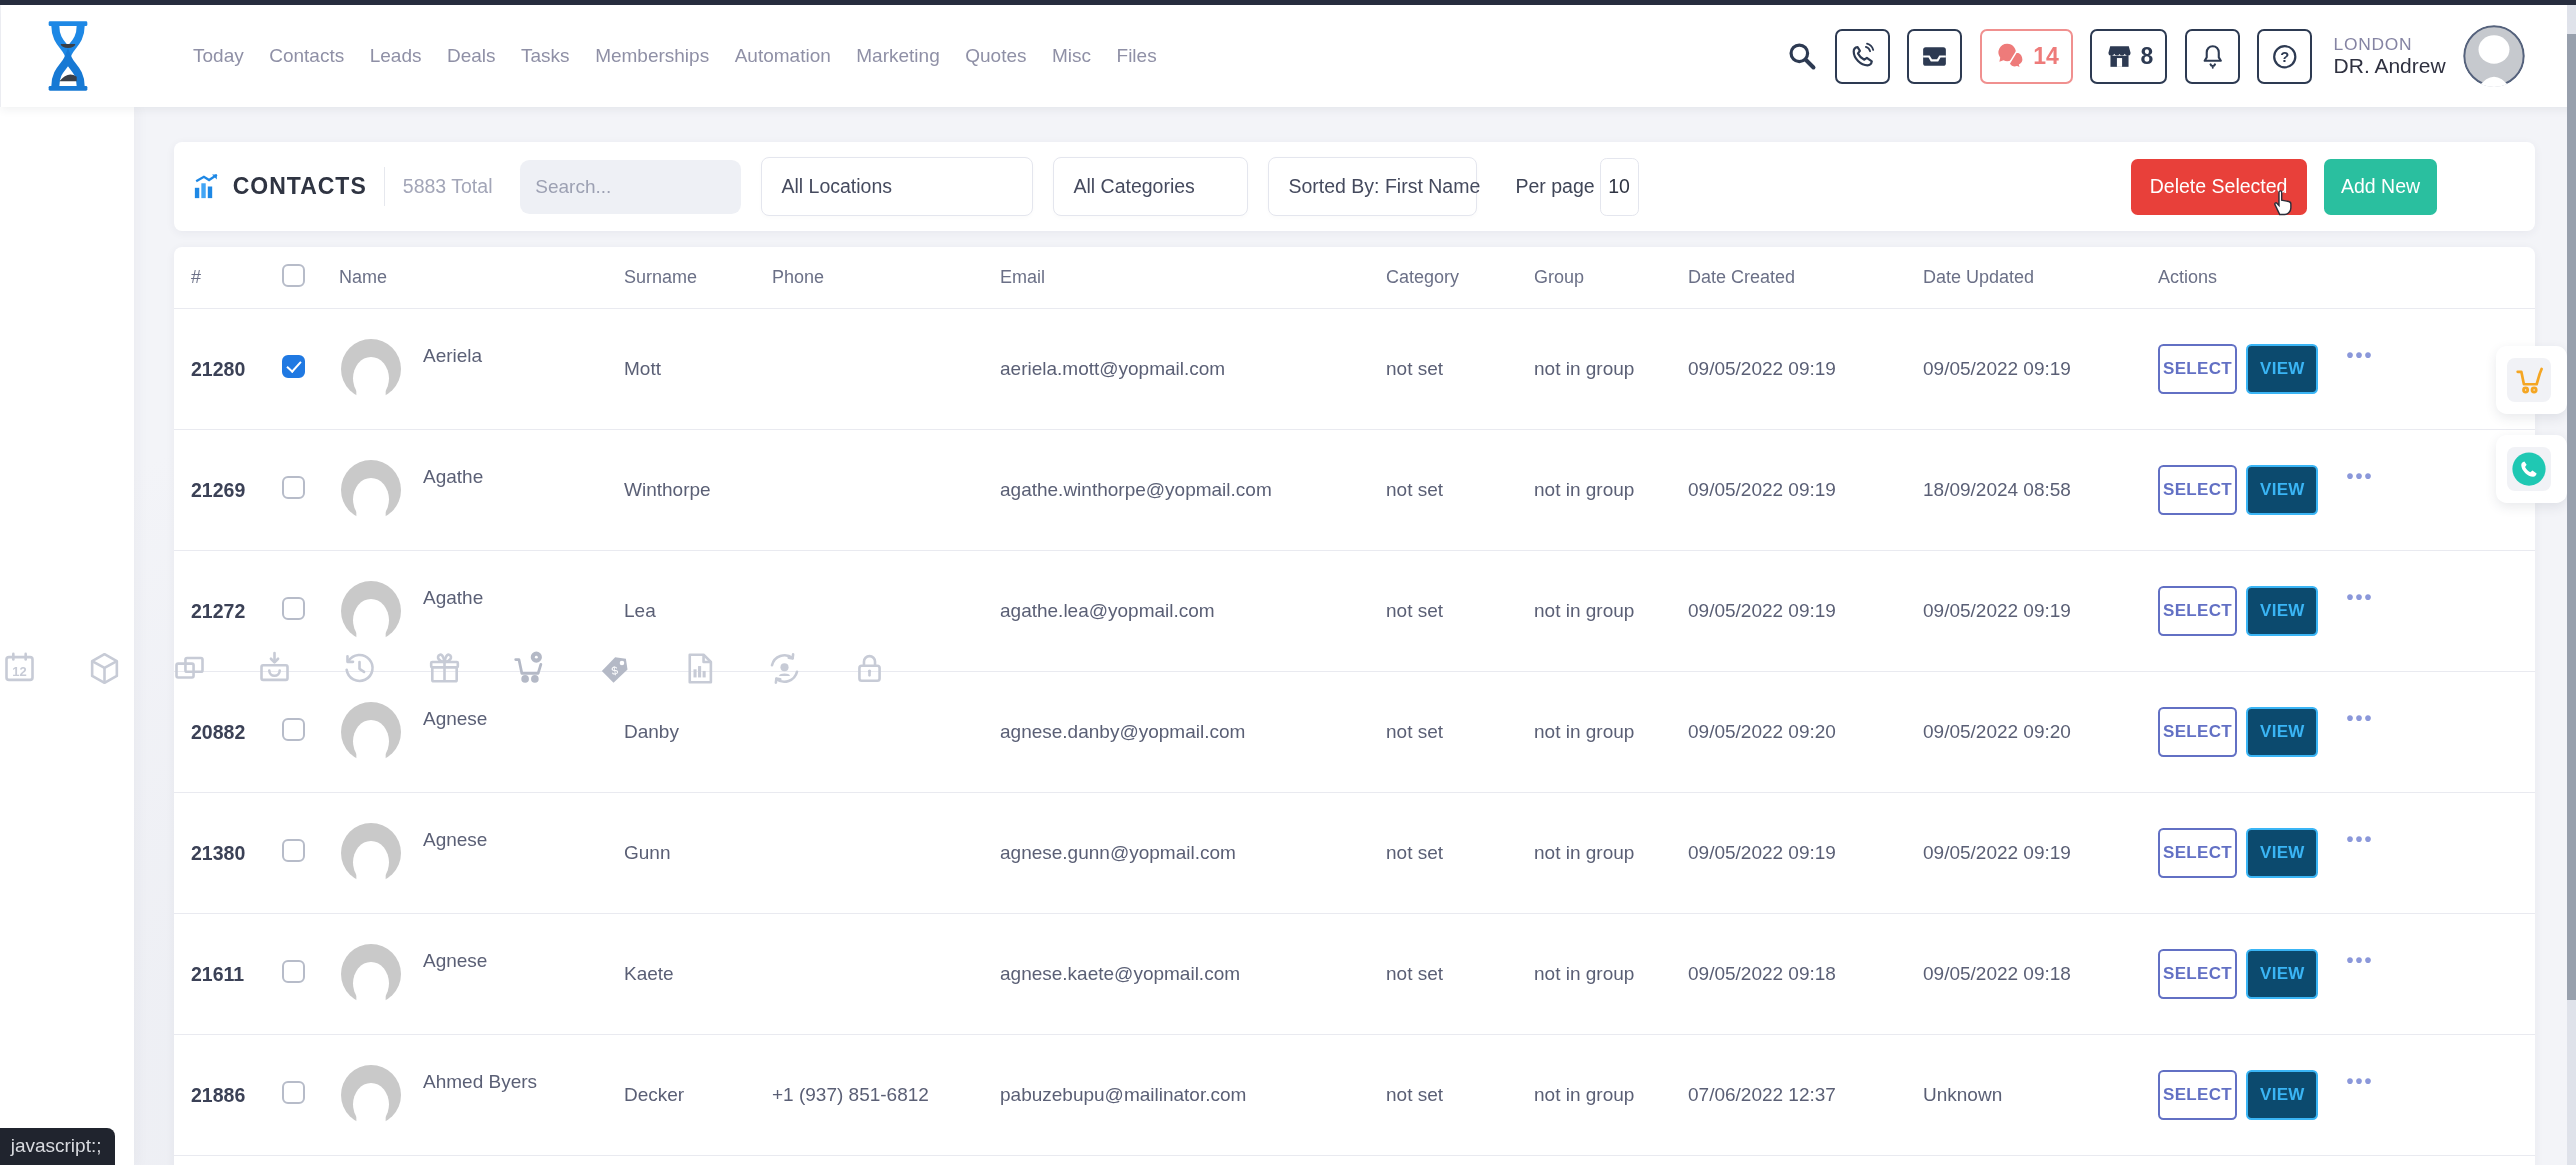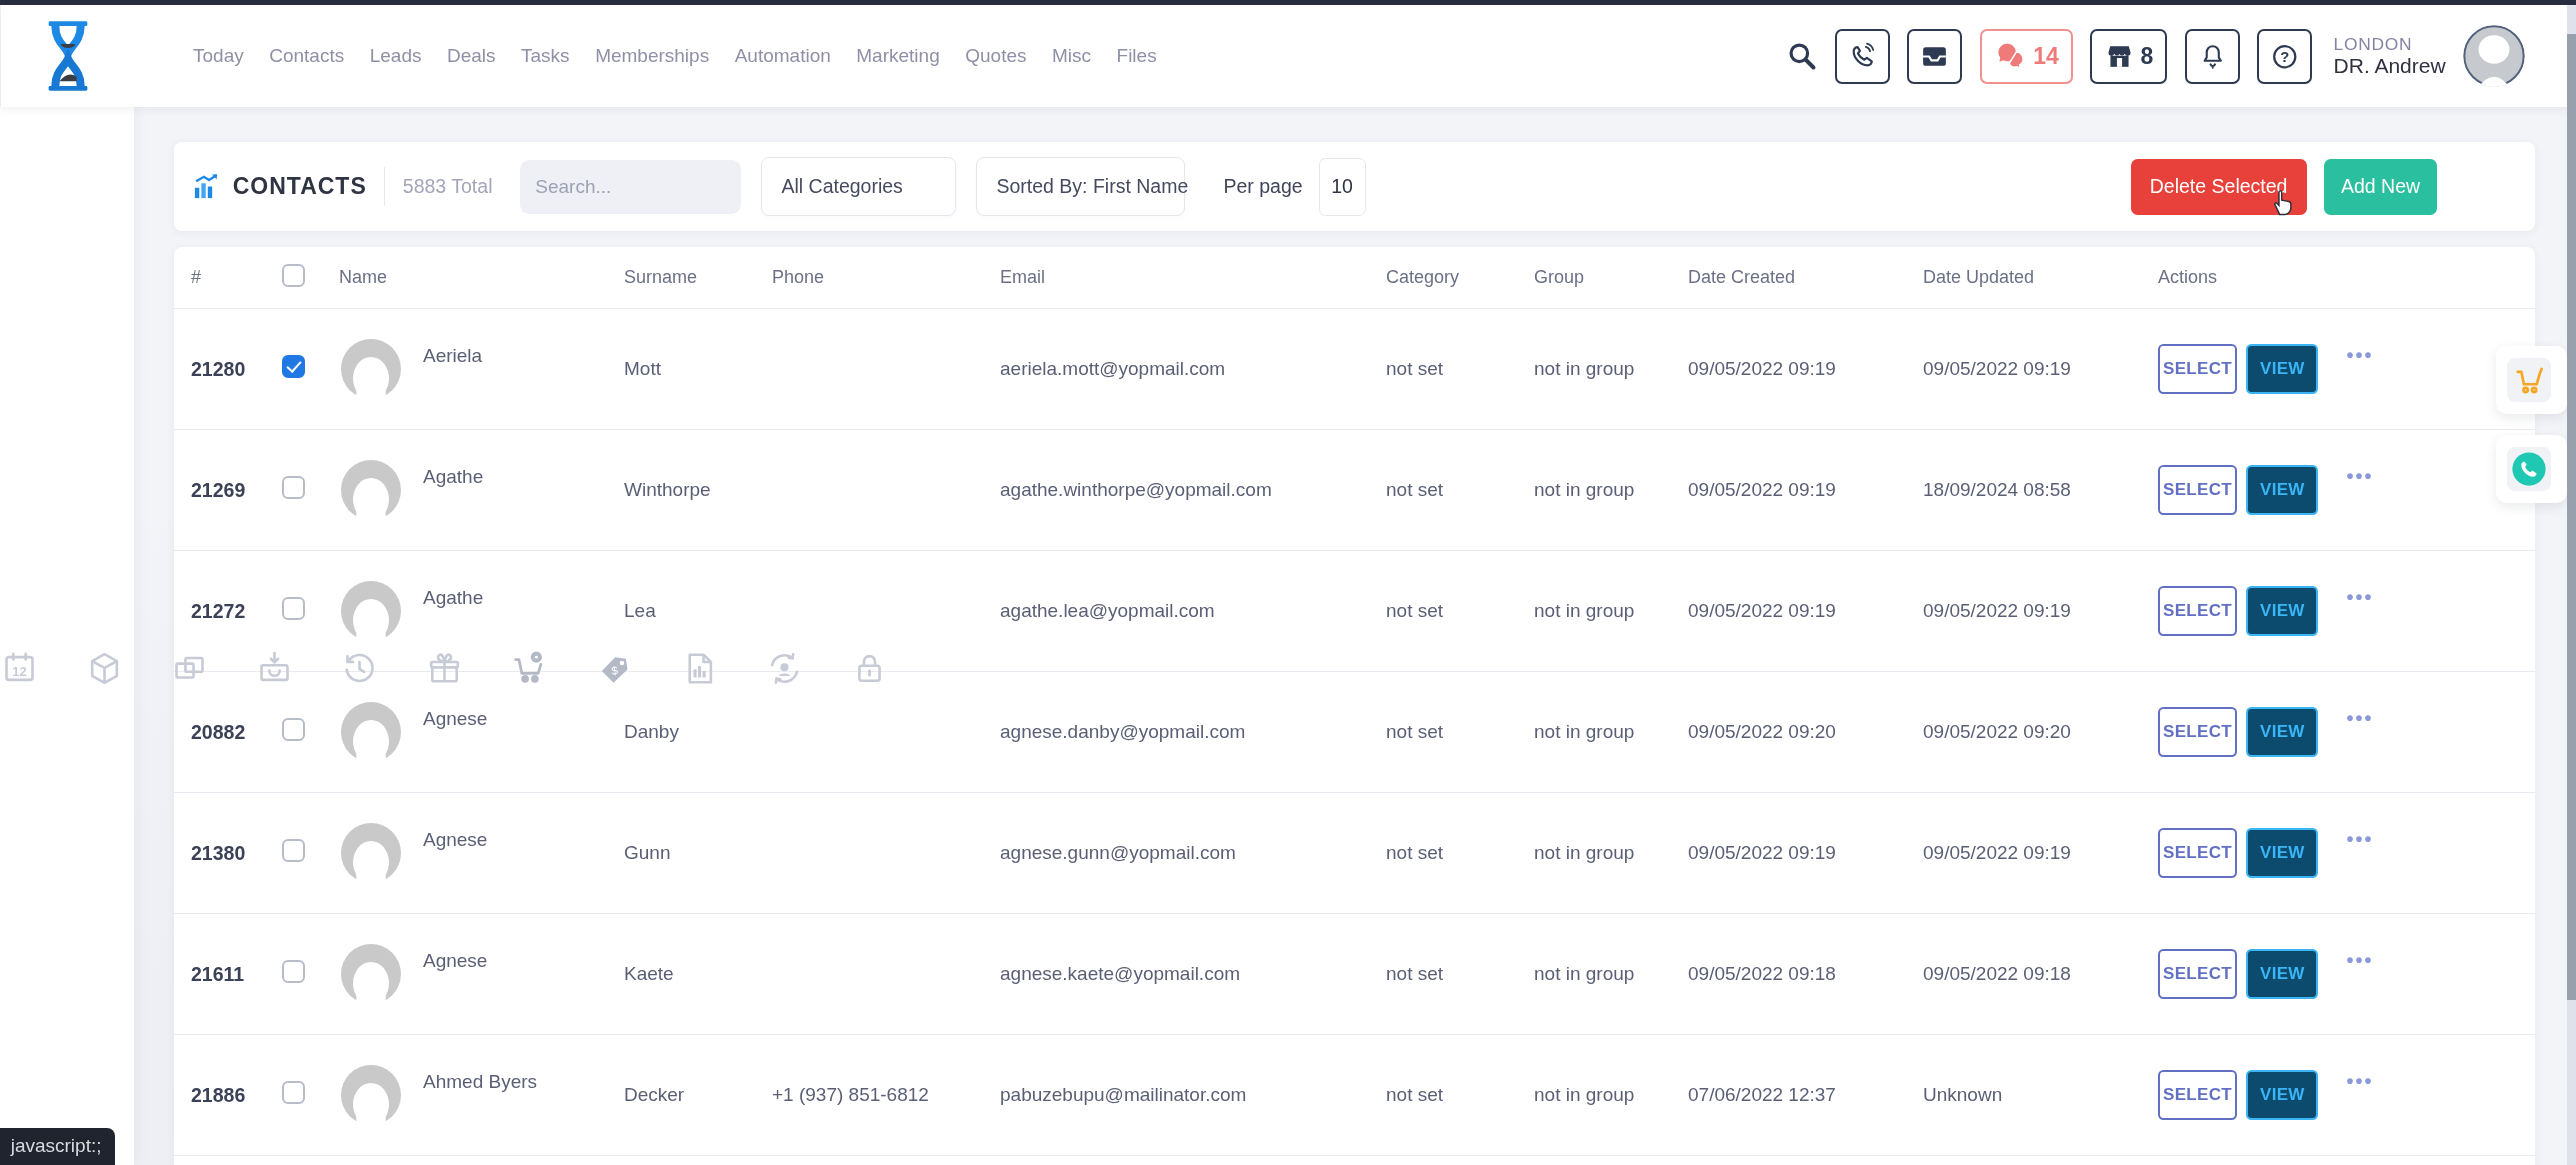--- a/index.html
+++ b/index.html
@@ -33,21 +33,21 @@
   .toolbar-card { position:absolute; left:40px; top:35px; width:2361px; height:89px; background:#fff; border-radius:8px; box-shadow:0 2px 9.4px rgba(45,50,80,.06); display:flex; align-items:center; padding:0 17px; }
   .tb-title { font-size:23px; font-weight:700; letter-spacing:1px; color:#2f3442; margin-left:10.7px; }
   .tb-divider { width:1.3px; height:39px; background:#e6e8ee; margin:0 17.4px; }
   .tb-total { font-size:19.5px; color:#a3a6b8; }
   .search-box { width:221px; height:54px; background:#eef0f5; border-radius:9.4px; display:flex; align-items:center; padding:0 14.8px; margin-left:28px; }
   .search-box input { flex:1; border:none; background:transparent; outline:none; font-size:19px; color:#454a5e; font-family:"Liberation Sans", sans-serif; }
   .search-box input::placeholder { color:#9da1b3; }
   .filter { height:59px; border:1.3px solid #e4e6ee; border-radius:8px; background:#fff; display:flex; align-items:center; padding:0 19px; color:#454a5e; font-size:19.5px; margin-left:20px; box-shadow:0 1.3px 4px rgba(0,0,0,.02); cursor:pointer; white-space:nowrap; }
   .f-loc { width:272px; } .f-cat { width:195px; } .f-sort { width:209px; }
   .perpage-label { font-size:19.5px; color:#3f4557; margin-left:38px; }
-  .perpage-box { width:47px; height:58px; border:1.3px solid #e4e6ee; border-radius:6.7px; display:flex; align-items:center; justify-content:center; font-size:19.5px; color:#2f3442; margin-left:16px; cursor:text; }
+  .perpage-box { width:39px; height:58px; border:1.3px solid #e4e6ee; border-radius:6.7px; display:flex; align-items:center; justify-content:center; font-size:19.5px; color:#2f3442; margin-left:5px; cursor:text; }
   .btn-delete { margin-left:auto; width:176px; height:56px; background:#e8403a; color:#fff; border:none; border-radius:6.7px; font-size:19.5px; font-family:"Liberation Sans", sans-serif; cursor:pointer; position:relative; }
   .btn-add { width:113px; height:56px; background:#2abf9f; color:#fff; border:none; border-radius:6.7px; font-size:19.5px; font-family:"Liberation Sans", sans-serif; margin-left:17.4px; margin-right:81px; cursor:pointer; }
   .cursor-hand { position:absolute; left:2094px; top:44px; width:31px; height:31px; z-index:5; pointer-events:none; }
 
   
   .table-card { position:absolute; left:40px; top:140px; width:2361px; height:973px; background:#fff; border-radius:8px 8px 0 0; box-shadow:0 2px 9.4px rgba(45,50,80,.06); }
   .trow { display:grid; grid-template-columns:91px 57px 285px 148px 228px 386px 148px 154px 235px 235px 1fr; align-items:center; padding:0 17px; height:121px; border-bottom:1.3px solid #e9eaf0; }
   .trow.thead { height:62px; }
   .hcell { font-size:18px; color:#6b7087; }
   .cell { font-size:19px; color:#5a5f75; overflow:hidden; white-space:nowrap; }
@@ -289,20 +289,21 @@
     <span class="tb-total">5883 Total</span>
     <div class="search-box">
       <input type="text" placeholder="Search..." style="">
       <span>
         <svg width="27" height="27" viewBox="0 0 24 24" fill="none" stroke="#1aa7e8">
           <circle cx="10.5" cy="10.5" r="6.5" stroke-width="2.2"></circle>
             <line x1="15.4" y1="15.4" x2="20.6" y2="20.6" stroke-width="2.6" stroke-linecap="round"></line>
         </svg>
       </span>
     </div>
+    <div class="filter f-loc">All Locations</div>
     <div class="filter f-cat">All Categories</div>
     <div class="filter f-sort">Sorted By: First Name</div>
     <span class="perpage-label">Per page</span>
     <div class="perpage-box">10</div>
     <button class="btn-delete">Delete Selected</button>
     <button class="btn-add">Add New</button>
     <span class="cursor-hand">
       <svg viewBox="0 0 24 24" width="31" height="31">
         <path d="M9 22l-3.6-7.6c-.5-1 .7-1.9 1.5-1.1l1.6 1.7V4.9c0-1.5 2.1-1.5 2.1 0V11l5.4 1c1 .2 1.7 1 1.7 2v3a5 5 0 0 1-5 5z" fill="#fff" stroke="#2b2f3a" stroke-width="1.1"></path>
       </svg>

